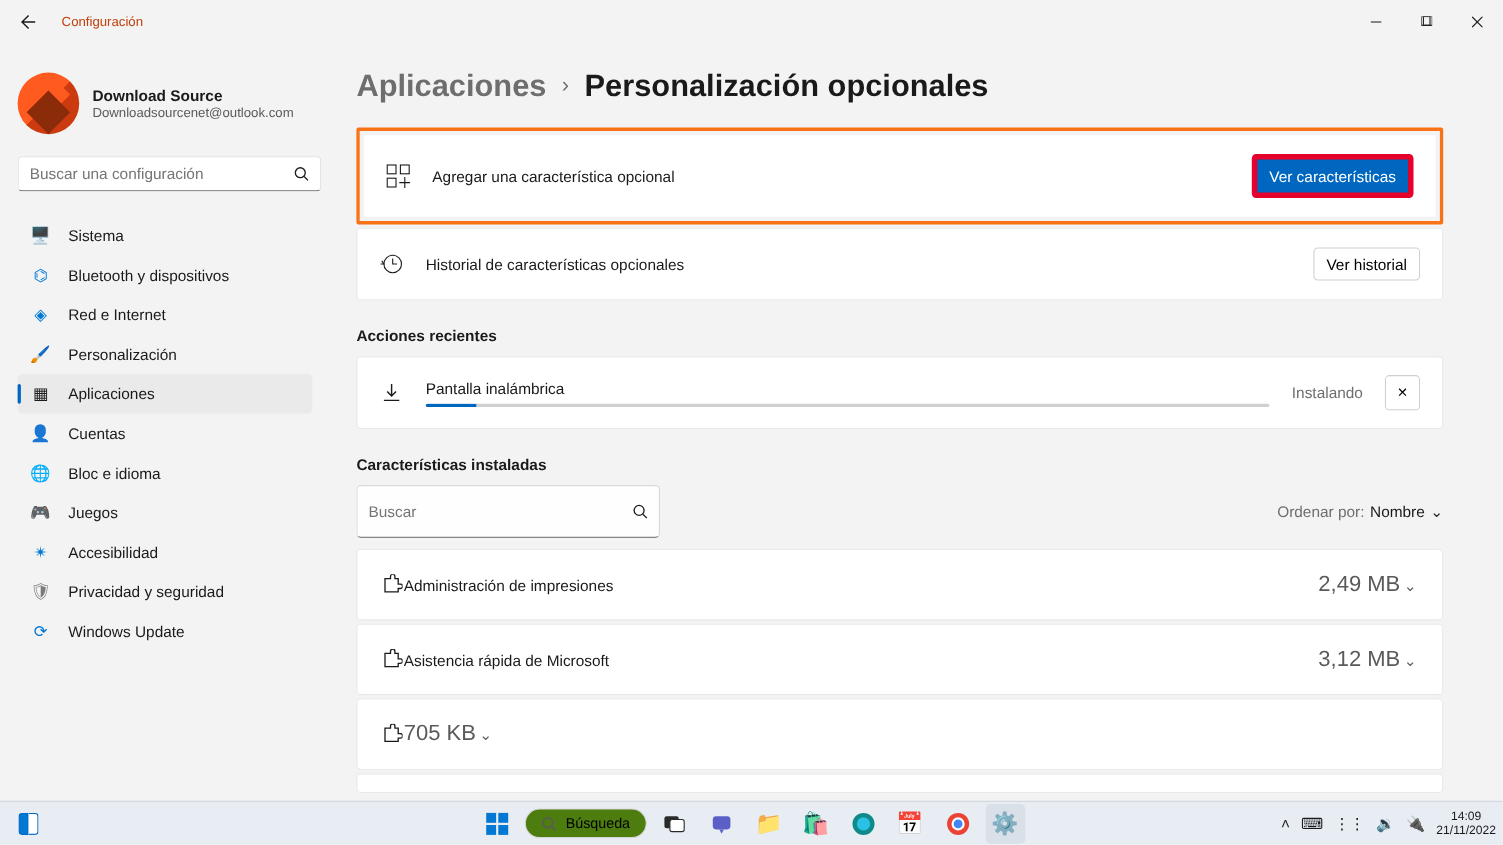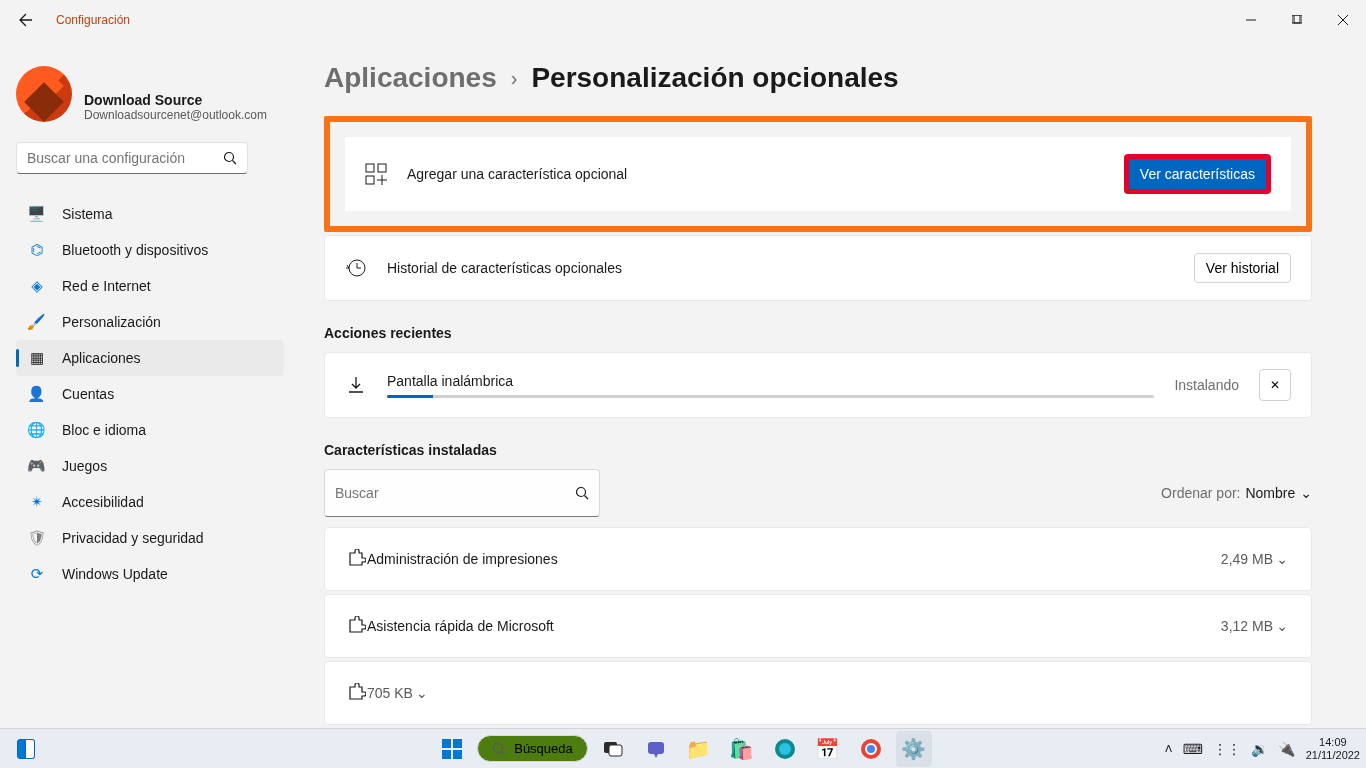--- a/index.html
+++ b/index.html
@@ -5,40 +5,40 @@
 *{margin:0;padding:0;box-sizing:border-box;font-family:"Segoe UI",Arial,sans-serif}
 body{background:#f3f3f3;width:1366px;height:768px;overflow:hidden;position:relative}
 .titlebar{height:40px;display:flex;align-items:center;justify-content:space-between;padding:0 0 0 10px;background:#f3f3f3}
 .titlebar-left{display:flex;align-items:center;gap:14px}
 .back-btn{width:32px;height:32px;display:flex;align-items:center;justify-content:center;cursor:pointer;border-radius:4px}
 .title-text{font-size:12px;color:#c2410c}
 .win-controls{display:flex}
 .win-btn{width:46px;height:40px;display:flex;align-items:center;justify-content:center;cursor:pointer}
 .app-body{display:flex;height:688px}
 .sidebar{width:310px;padding:12px 0 0 16px}
-.profile{display:flex;align-items:flex-end;gap:12px;padding:14px 0 20px 0}
+.profile{display:flex;align-items:center;gap:12px;padding:14px 0 20px 0}
 .avatar{width:56px;height:56px;border-radius:50%;background:linear-gradient(135deg,#ff5a1f 0%,#ff5a1f 50%,#cc3a0f 50%,#cc3a0f 100%);display:flex;align-items:center;justify-content:center;position:relative;overflow:hidden}
 .avatar::before{content:"";position:absolute;width:28px;height:28px;background:#ff5a1f;transform:rotate(45deg);top:6px}
 .avatar::after{content:"";position:absolute;width:28px;height:28px;background:#8a2b0a;transform:rotate(45deg);bottom:6px}
 .profile-name{font-size:14px;font-weight:600;color:#1a1a1a}
 .profile-email{font-size:12px;color:#5a5a5a}
-.search-box{display:flex;align-items:center;background:#fff;border:1px solid #e0e0e0;border-bottom:1px solid #6e6e6e;border-radius:4px;width:232px;height:32px;padding:0 10px;margin-bottom:22px}
+.search-box{display:flex;align-items:center;background:#fff;border:1px solid #e0e0e0;border-bottom:1px solid #6e6e6e;border-radius:4px;width:276px;height:32px;padding:0 10px;margin-bottom:22px}
 .search-box input{border:none;outline:none;flex:1;font-size:14px;background:transparent}
 .nav{display:flex;flex-direction:column;gap:0}
 .nav-item{display:flex;align-items:center;gap:16px;padding:9px 12px;border-radius:4px;cursor:pointer;width:268px;font-size:14px;color:#1a1a1a;position:relative}
 .nav-item.active{background:#eaeaea}
 .nav-item.active::before{content:"";position:absolute;left:0;top:9px;bottom:9px;width:3px;background:#0067c0;border-radius:2px}
 .nav-icon{width:18px;height:18px;display:flex;align-items:center;justify-content:center;font-size:15px}
 .main{flex:1;padding:22px 54px 0 14px;overflow-y:auto}
 .breadcrumb{display:flex;align-items:center;gap:14px;margin-bottom:22px}
 .bc-link{font-size:28px;color:#6e6e6e;font-weight:600}
 .bc-sep{font-size:20px;color:#6e6e6e}
 .bc-current{font-size:28px;font-weight:600;color:#1a1a1a}
 .card{background:#fff;border:1px solid #e9e9e9;border-radius:4px;display:flex;align-items:center;padding:17px 20px;gap:20px;margin-bottom:3px}
-.highlight-box{border:6px solid #f97316;border-radius:2px;padding:15px;margin-bottom:3px}
+.highlight-box{border:3px solid #f97316;border-radius:2px;padding:4px;margin-bottom:3px}
 .highlight-box .card{margin:0;border-radius:0;border:none}
 .card-icon{width:22px;height:22px;display:flex;align-items:center;justify-content:center;color:#1a1a1a}
 .card-label{flex:1;font-size:14px;color:#1a1a1a}
 .card-btn-primary{background:#0067c0;color:#fff;border:1px solid #0067c0;padding:7px 11px;border-radius:4px;font-size:14px;cursor:pointer}
 .highlight-box .card-btn-primary{border:5px solid #e4002b;outline:none}
 .card-btn-secondary{background:#fff;border:1px solid #d0d0d0;padding:6px 11px;border-radius:4px;font-size:14px;cursor:pointer}
 .section-title{font-size:14px;font-weight:600;color:#1a1a1a;margin:24px 0 11px 0}
 .progress-card{background:#fff;border:1px solid #e9e9e9;border-radius:4px;display:flex;align-items:center;padding:16px 20px;gap:20px}
 .progress-main{flex:1}
 .progress-name{font-size:14px;color:#1a1a1a;margin-bottom:6px}
@@ -46,21 +46,21 @@
 .progress-fill{height:100%;width:6%;background:#0067c0}
 .progress-status{font-size:14px;color:#6e6e6e}
 .cancel-x{width:32px;height:32px;border:1px solid #d0d0d0;border-radius:4px;display:flex;align-items:center;justify-content:center;cursor:pointer;font-size:12px}
 .filter-row{display:flex;align-items:center;justify-content:space-between;margin-bottom:10px}
 .filter-search{display:flex;align-items:center;background:#fefefe;border:1px solid #d8d8d8;border-bottom:1px solid #7a7a7a;border-radius:4px;width:276px;height:48px;padding:0 10px}
 .filter-search input{border:none;outline:none;flex:1;font-size:14px;background:transparent}
 .sort{display:flex;align-items:center;gap:5px;font-size:14px;color:#1a1a1a;cursor:pointer}
 .sort-label{color:#6e6e6e}
 .feat-card{background:#fff;border:1px solid #e9e9e9;border-radius:4px;display:flex;align-items:center;padding:20px 20px;margin-bottom:3px;cursor:pointer}
 .feat-name{flex:1;font-size:14px;color:#1a1a1a}
-.feat-size{font-size:14px;color:#5a5a5a}
+.feat-size{font-size:20px;color:#5a5a5a}
 .chevron{font-size:14px;color:#5a5a5a;width:18px;text-align:center}
 .taskbar{position:absolute;bottom:0;left:0;right:0;height:40px;background:#e8edf4;border-top:1px solid #d0d5dc;display:flex;align-items:center;justify-content:center}
 .task-center{display:flex;align-items:center;gap:7px}
 .task-icon{width:36px;height:36px;display:flex;align-items:center;justify-content:center;cursor:pointer;border-radius:4px;font-size:20px}
 .task-icon.active{background:#dae0e8}
 .search-pill{display:flex;align-items:center;gap:8px;background:#4d7c0f;border:1px solid #d8d8d8;border-radius:18px;padding:5px 14px;font-size:13px;cursor:pointer}
 .tray-left{position:absolute;left:10px;display:flex;align-items:center}
 .widget-box{width:32px;height:32px;display:flex;align-items:center;justify-content:center;cursor:pointer}
 .widget-left{display:inline-block;width:9px;height:20px;background:#0078d4;border-radius:3px 0 0 3px;border:1px solid #0067c0}
 .widget-right{display:inline-block;width:9px;height:20px;background:#fff;border-radius:0 3px 3px 0;border:1px solid #0067c0;border-left:none}

